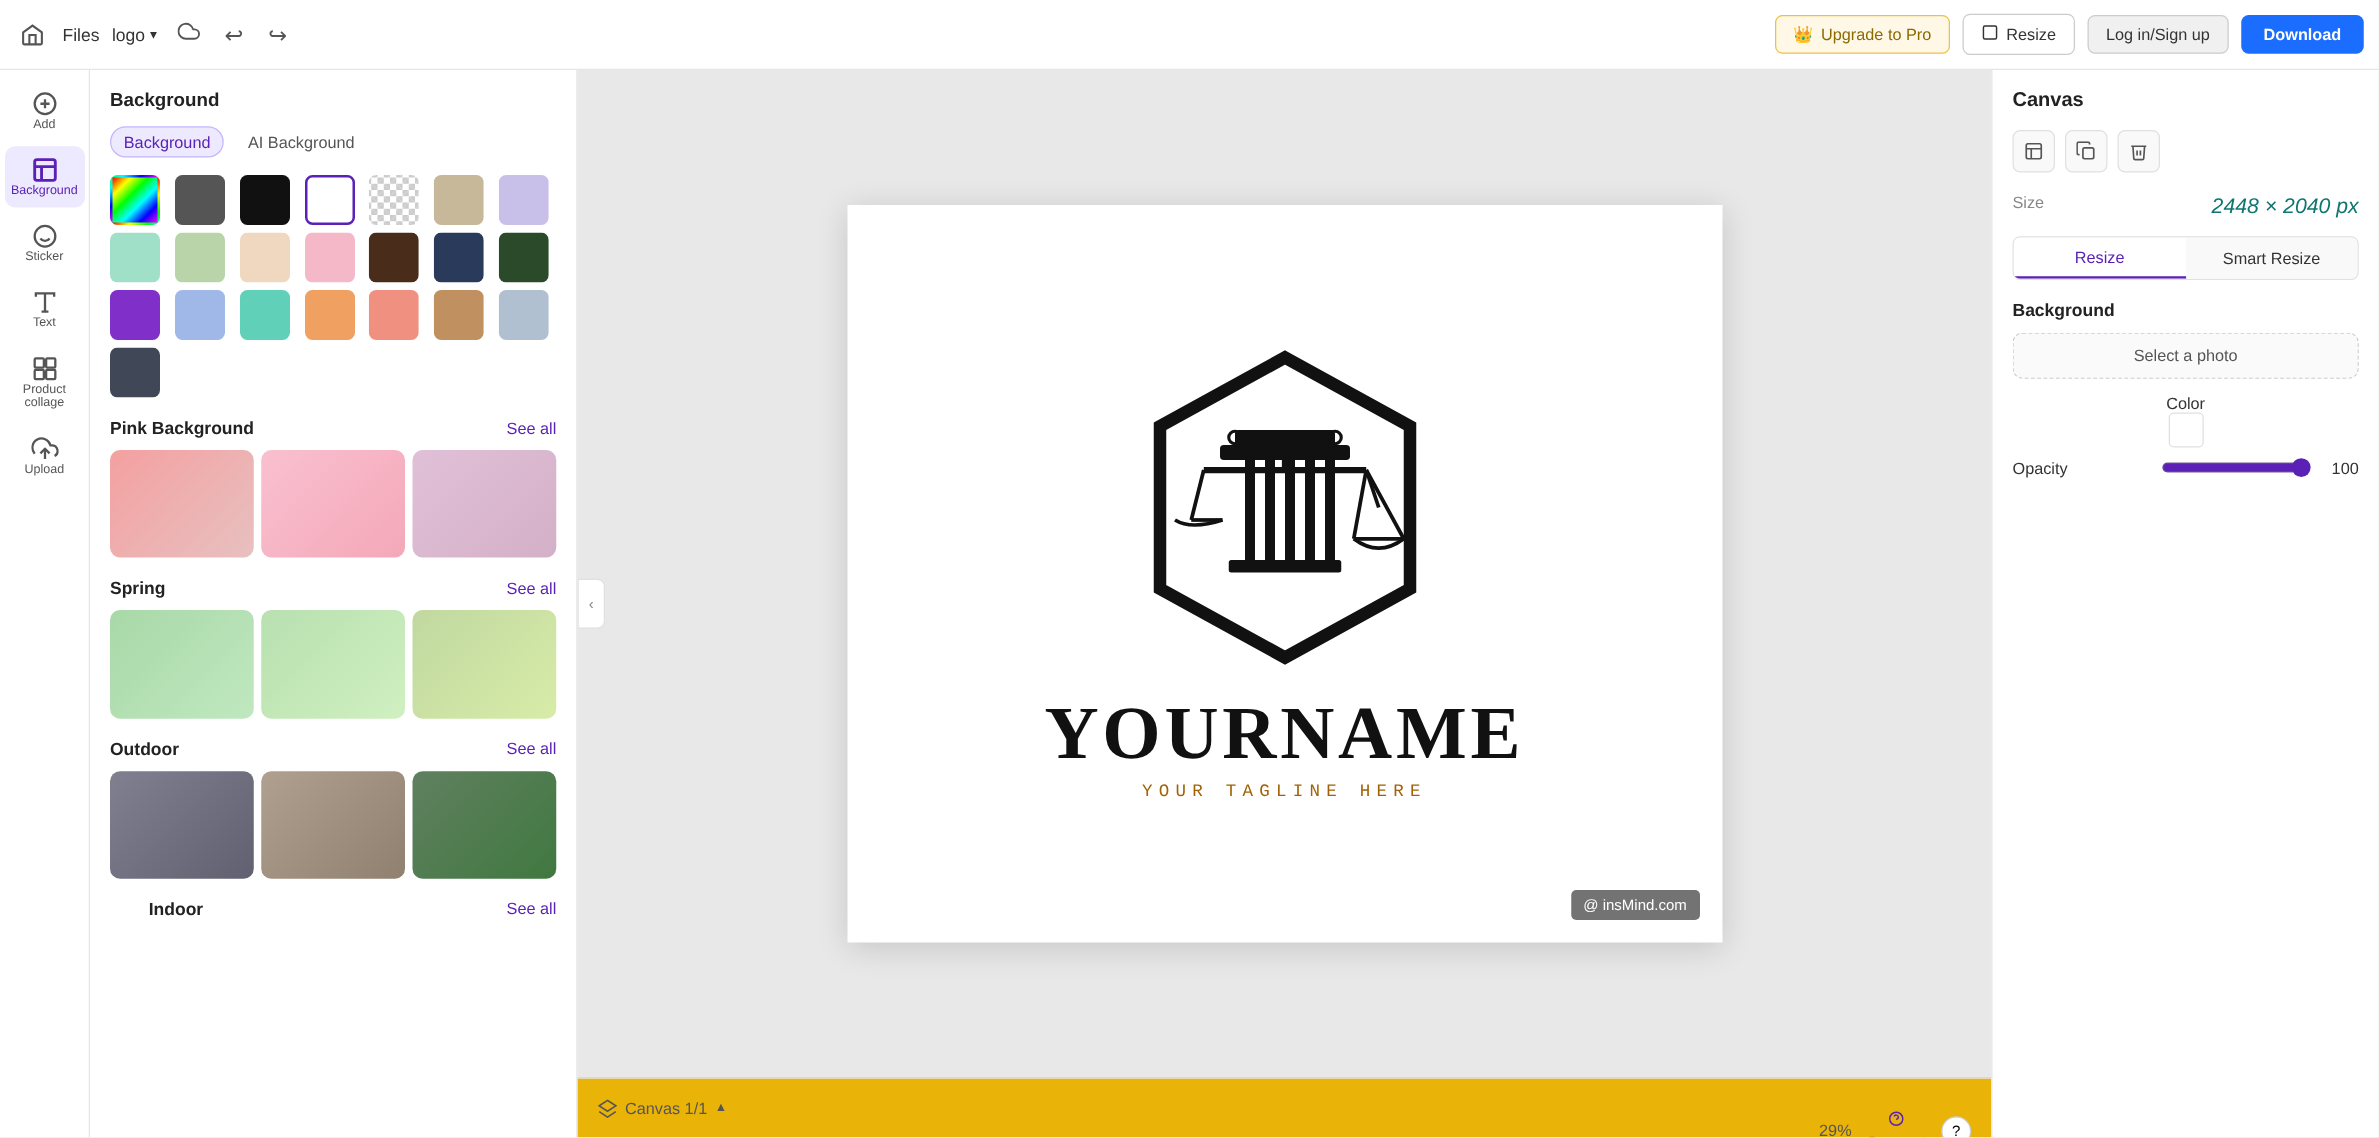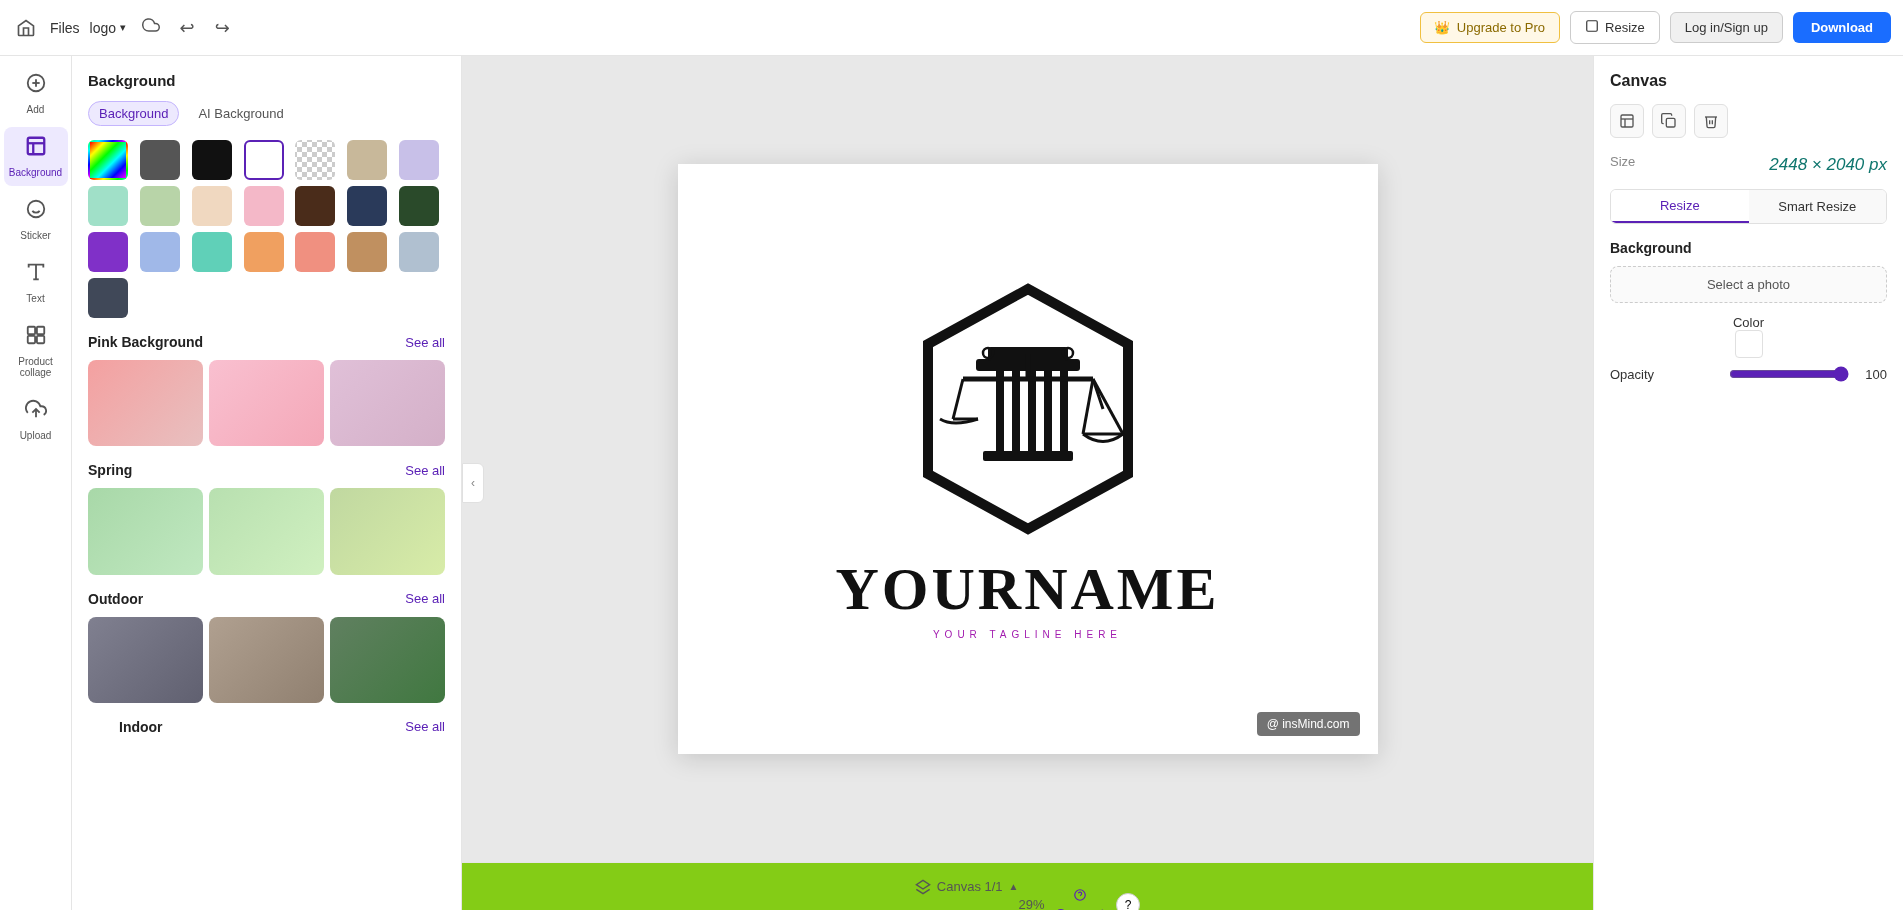--- a/index.html
+++ b/index.html
@@ -25,21 +25,21 @@
     
     .main { display: flex; flex: 1; overflow: hidden; }
 
     
     .icon-sidebar {
       width: 72px; background: #fff; border-right: 1px solid #e5e5e5;
       display: flex; flex-direction: column; align-items: center; padding: 8px 0; gap: 4px; flex-shrink: 0;
     }
     .icon-sidebar-item {
       display: flex; flex-direction: column; align-items: center; justify-content: center;
-      width: 64px; padding: 8px 4px; border-radius: 8px; cursor: pointer; gap: 10px; color: #555; font-size: 10px; text-align: center;
+      width: 64px; padding: 8px 4px; border-radius: 8px; cursor: pointer; gap: 0; color: #555; font-size: 10px; text-align: center;
     }
     .icon-sidebar-item.active { background: #ede9fe; color: #5b21b6; }
     .icon-sidebar-item svg { width: 22px; height: 22px; }
     .icon-sidebar-item .icon-label { font-size: 10px; }
 
     
     .left-panel {
       width: 390px; background: #fff; border-right: 1px solid #e5e5e5;
       overflow-y: auto; padding: 16px; flex-shrink: 0;
     }
@@ -81,22 +81,22 @@
       display: flex; flex-direction: column; align-items: center; justify-content: center;
     }
     .canvas-logo-svg { width: 320px; height: 280px; }
     .watermark {
       position: absolute; bottom: 18px; right: 18px;
       background: rgba(0,0,0,0.55); color: #fff; font-size: 12px; padding: 5px 10px; border-radius: 4px;
     }
 
     
     .canvas-bottombar {
-      height: 48px; background: #84cc16; border-top: 1px solid #e5e5e5;
-      display: flex; align-items: center; justify-content: center; padding: 0 16px;
+      height: 48px; background: #eab308; border-top: 1px solid #e5e5e5;
+      display: flex; align-items: center; justify-content: space-between; padding: 0 16px;
     }
     .canvas-bottombar-left { display: flex; align-items: center; gap: 8px; }
     .canvas-bottombar-right { display: flex; align-items: center; gap: 12px; margin-top: 36px; }
     .layers-btn { background: none; border: none; cursor: pointer; color: #555; display: flex; align-items: center; gap: 6px; font-size: 13px; }
     .zoom-info { font-size: 13px; color: #555; }
     .suggest-btn { font-size: 13px; color: #5b21b6; cursor: pointer; background: none; border: none; display: flex; align-items: center; gap: 4px; flex-direction: column; }
     .help-btn { width: 24px; height: 24px; border-radius: 50%; border: 1px solid #ccc; background: #fff; font-size: 12px; cursor: pointer; }
 
     
     .collapse-btn {
@@ -351,21 +351,21 @@
           <line x1="225" y1="100" x2="255" y2="155" stroke="#111" stroke-width="3"></line>
 
           <path d="M72,140 Q85,148 110,140" stroke="#111" stroke-width="3" fill="none"></path>
 
           <circle cx="120" cy="74" r="5" stroke="#111" stroke-width="2.5" fill="none"></circle>
           <circle cx="200" cy="74" r="5" stroke="#111" stroke-width="2.5" fill="none"></circle>
         </svg>
 
         <div style="font-family:Georgia,serif;font-size:60px;font-weight:900;letter-spacing:3px;color:#111;line-height:1;">YOURNAME</div>
 
-        <div style="font-family:Liberation Sans, sans-serif;font-size:10px;letter-spacing:5px;color:#a21caf;margin-top:10px;">YOUR TAGLINE HERE</div>
+        <div style="font-family:Liberation Mono, monospace;font-size:14px;letter-spacing:5px;color:#a16207;margin-top:10px;">YOUR TAGLINE HERE</div>
 
         <div class="watermark">@ insMind.com</div>
       </div>
     </div>
 
     <div class="canvas-bottombar">
       <div class="canvas-bottombar-left">
         <button class="layers-btn">
           <svg width="16" height="16" viewBox="0 0 24 24" fill="none" stroke="currentColor" stroke-width="2">
             <polygon points="12,2 22,8.5 12,15 2,8.5"></polygon>

